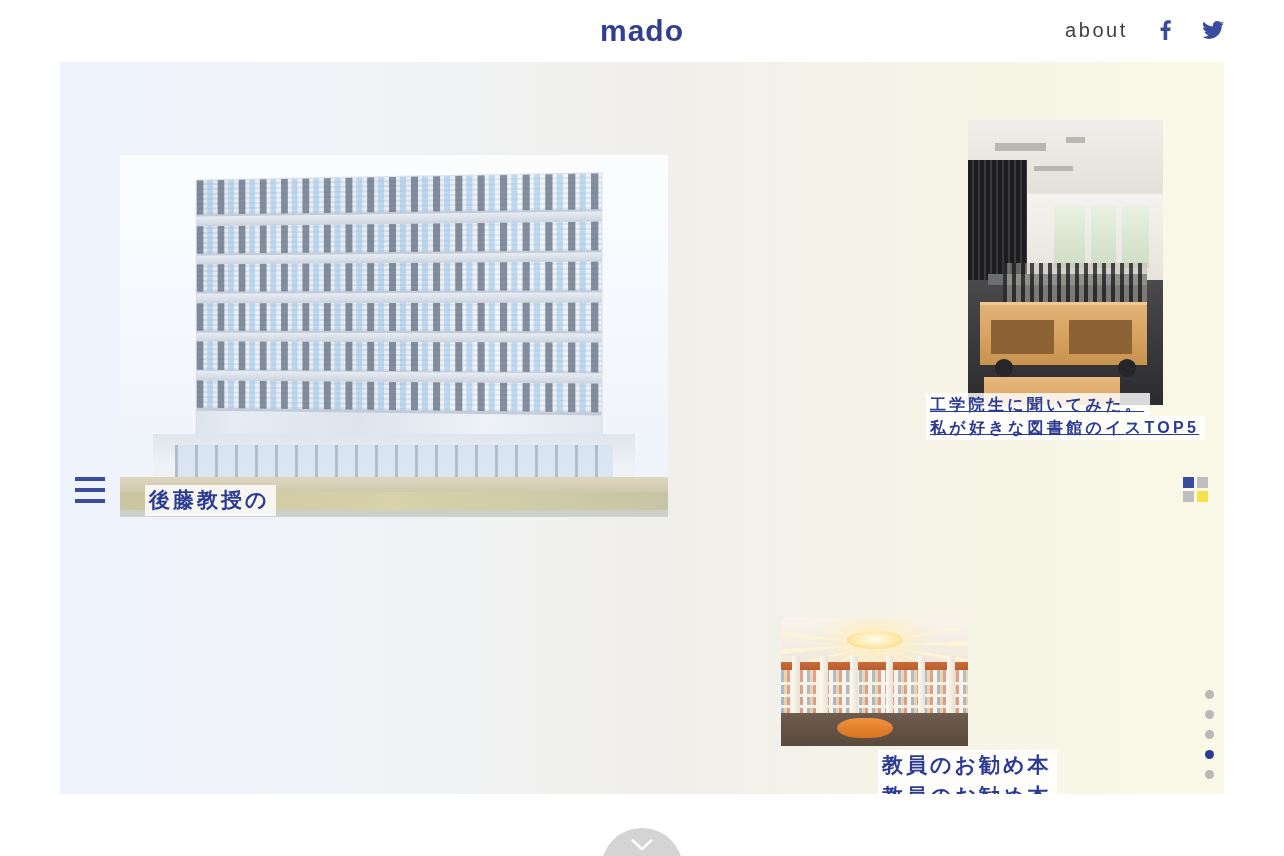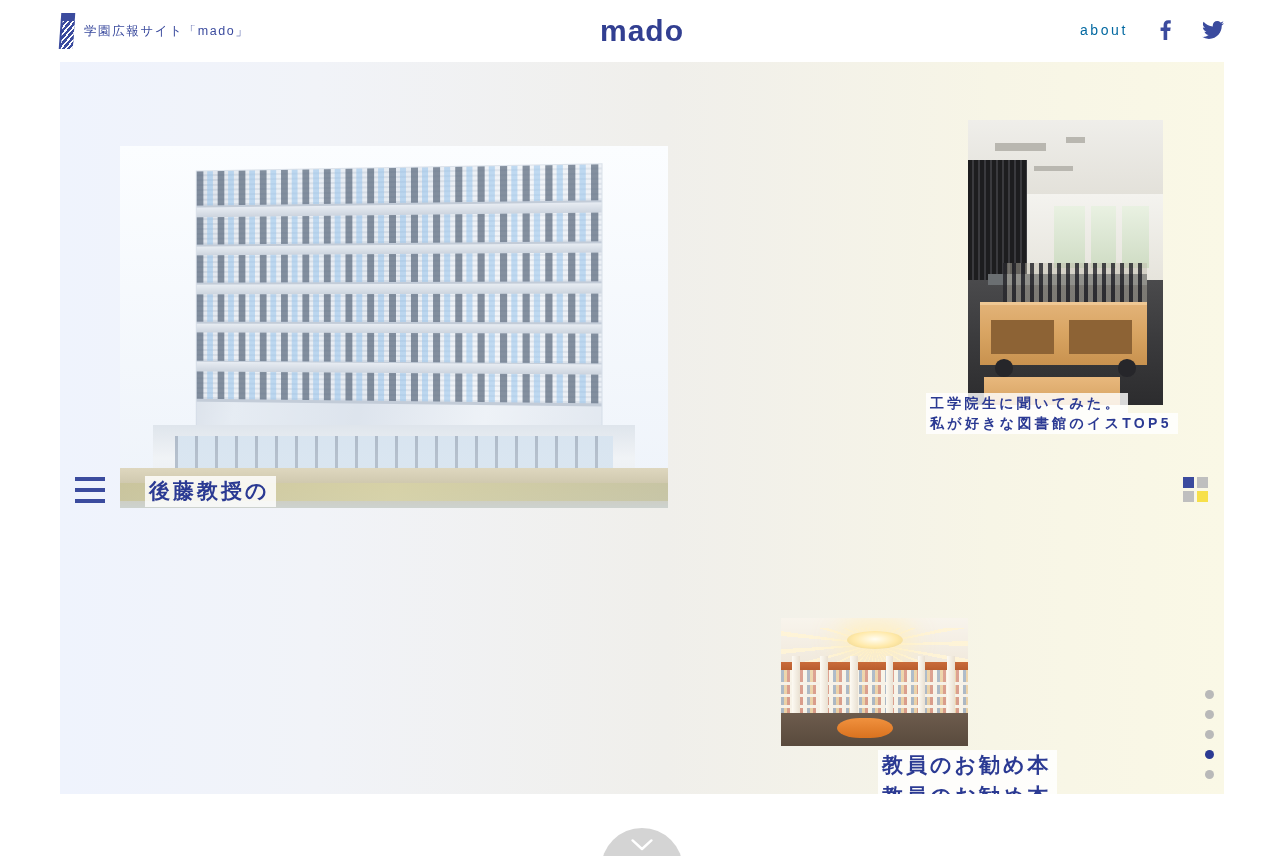--- a/index.html
+++ b/index.html
@@ -44,21 +44,21 @@
   .logo-mado{
     font-size:30px; font-weight:700; color:#323f91;
     letter-spacing:1px; line-height:1; user-select:none;
   }
 
   .header-nav{
     position:absolute; right:60px; top:14px;
     display:flex; align-items:center; gap:26px; height:32px;
   }
   .nav-about{
-    font-size:14px; color:#0369a1; letter-spacing:2.6px;
+    font-size:20px; color:#404040; letter-spacing:2.6px;
     text-decoration:none; line-height:1;
   }
   .nav-icon{ display:flex; align-items:center; justify-content:center;
     width:22px; height:22px; cursor:pointer; }
   .nav-icon svg{ fill:#3b4b9e; }
 
   
   .hero{
     position:absolute; left:60px; top:62px;
     width:1164px; height:732px;
@@ -91,29 +91,29 @@
   .card-photo{ position:absolute; left:0; top:0; overflow:hidden; }
   .card-title{ position:absolute; z-index:6; }
   .card-title .tline{
     display:table; background:rgba(255,255,255,.82);
     color:#2b3a93; font-weight:700;
     font-size:21px; letter-spacing:3px; line-height:1.46;
     padding:0 6px 0 4px; white-space:nowrap;
   }
 
   
-  #card-building{ left:60px; top:84px; width:548px; height:460px; }
+  #card-building{ left:60px; top:93px; width:548px; height:460px; }
   #card-building .card-photo{ width:548px; height:362px; }
   #card-building .card-title{ left:25px; top:330px; }
 
   
   #card-library{ left:848px; top:58px; width:330px; height:345px; }
   #card-library .card-photo{ width:195px; height:285px; left:60px; }
   #card-library .card-title{ left:18px; top:273px; }
-  #card-library .tline{ font-size:14px; letter-spacing:3.3px; }
+  #card-library .tline{ font-size:16px; letter-spacing:3.3px;text-decoration:underline; }
 
   
   #card-books{ left:721px; top:556px; width:330px; height:210px; }
   #card-books .card-photo{ width:187px; height:128px; }
   #card-books .card-title{ left:97px; top:132px; }
 
   
   .ph{ width:100%; height:100%; position:relative; }
 
   
@@ -244,24 +244,20 @@
     background:#d4d4d4; cursor:pointer; z-index:30;
     display:flex; align-items:flex-start; justify-content:center;
   }
   .scroll-down svg{ margin-top:11px; }
 </style>
 </head>
 <body>
 
 <header class="site-header">
 
-  <div class="brand">
-    <span class="brand-mark"></span>
-    <span class="brand-text">学園広報サイト「mado」</span>
-  </div>
 
   <div class="logo-wrap">
     <div class="logo-mado">mado</div>
   </div>
 
   <nav class="header-nav">
     <a class="nav-about" href="#">about</a>
 
     <span class="nav-icon">
       <svg width="11" height="20" viewBox="0 0 11 20" aria-hidden="true">

